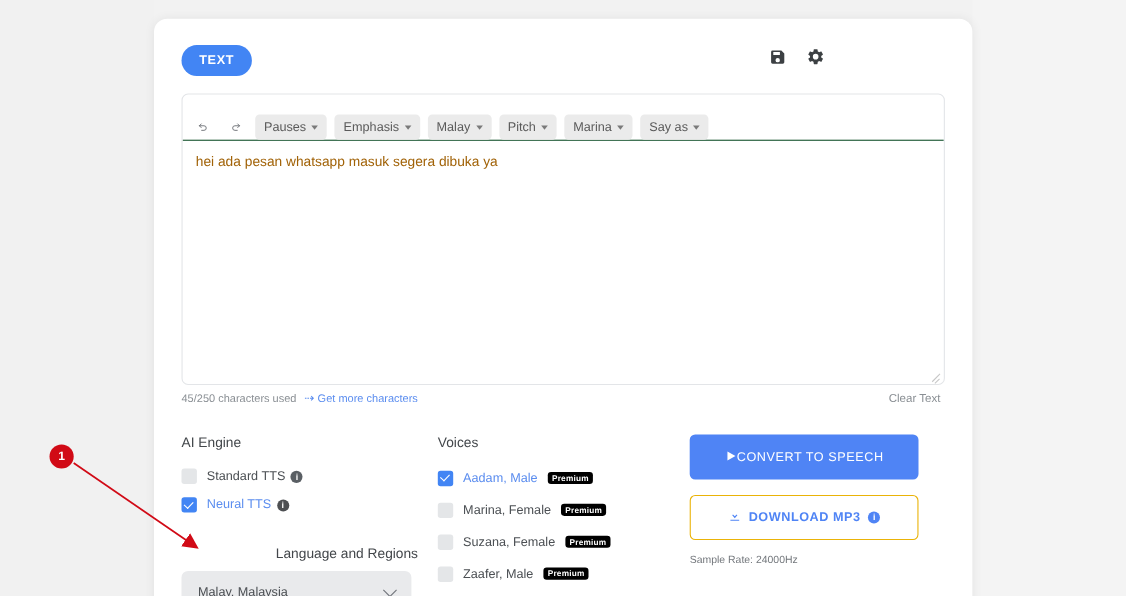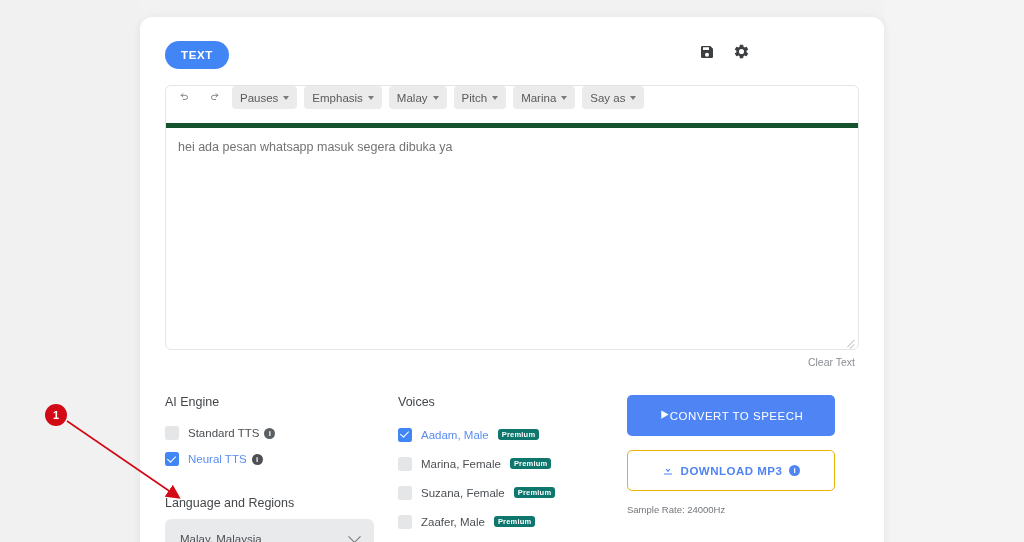--- a/index.html
+++ b/index.html
@@ -41,39 +41,39 @@
   .hdr-icons svg { display:block; cursor:pointer; }
 
   
   .editor-wrap {
     position:absolute; left:25px; top:68px;
     width:694px; height:265px;
     border:1px solid #e3e5e8; border-radius:6px;
     background:#fff; overflow:hidden;
   }
   .toolbar {
-    height:42px; border-bottom:5px solid #14532d;
-    display:flex; align-items:flex-start; padding:0 8px; gap:7px;
+    height:42px; border-bottom:1px solid #14532d;
+    display:flex; align-items:flex-end; padding:0 8px; gap:7px;
   }
   .ur-btn {
     width:22px; height:22px; display:flex; align-items:center; justify-content:center;
     cursor:pointer; background:transparent; border:none;
   }
   .tool-btn {
     background:#ebebeb; border:none; border-radius:4px;
     height:23px; padding:0 8px;
     font-size:11.5px; color:#5a5a5a;
     font-family:"Liberation Sans", sans-serif;
     display:flex; align-items:center; gap:5px; cursor:pointer;
   }
   .caret { width:0;height:0;border-left:3.5px solid transparent;border-right:3.5px solid transparent;border-top:4px solid #7a7a7a; }
   .ta-area {
     position:relative; width:100%; height:222px;
     padding:10px 12px;
-    font-size:12.5px; color:#737373; line-height:1.5;
+    font-size:12.5px; color:#a16207; line-height:1.5;
     font-family:"Liberation Sans", sans-serif;
     white-space:pre-wrap; outline:none; overflow:auto;
   }
   .resize-grip { position:absolute; right:2px; bottom:2px; width:12px; height:12px; cursor:nwse-resize; }
   .resize-grip::before, .resize-grip::after {
     content:""; position:absolute; background:#c7c7c7; height:1px; transform:rotate(-45deg); right:0;
   }
   .resize-grip::before { width:10px; bottom:3px; }
   .resize-grip::after  { width:6px;  bottom:0px; right:1px; }
 
@@ -84,21 +84,21 @@
   .meta-link { font-size:10px; color:#5b8def; cursor:pointer; display:flex; align-items:center; gap:3px; }
   .arrow-glyph { font-size:11px; line-height:1; }
   .clear-text { position:absolute; right:4px; top:-1px; font-size:10.5px; color:#8a8f94; cursor:pointer; }
 
   
   .col-a { position:absolute; left:25px; top:378px; width:215px; }
   .col-b { position:absolute; left:258px; top:378px; width:225px; }
   .col-c { position:absolute; left:487px; top:378px; width:232px; }
 
   .col-title { font-size:12.5px; color:#43474b; margin-bottom:11px; }
-  .col-title.sub { margin-top:24px; margin-bottom:9px; }
+  .col-title.sub { margin-top:24px; margin-bottom:9px;text-align:right; }
 
   .chk-row { display:flex; align-items:center; gap:9px; height:26px; cursor:pointer; }
   .chk {
     width:14px; height:14px; border-radius:2.5px; background:#e4e6e8;
     flex:0 0 auto; position:relative;
   }
   .chk.on { background:#4285f4; }
   .chk.on::after {
     content:""; position:absolute; left:4.4px; top:1.6px;
     width:3.6px; height:7.2px; border:solid #fff; border-width:0 1.8px 1.8px 0;
@@ -119,21 +119,21 @@
   .select-val { font-size:11.5px; color:#4b4f53; }
   .chev { width:9px; height:9px; border-right:1.6px solid #70747a; border-bottom:1.6px solid #70747a;
           transform:rotate(45deg) translate(-2px,-2px); }
 
   
   .voice-row { display:flex; align-items:center; gap:9px; height:29px; cursor:pointer; }
   .voice-name { font-size:11.5px; color:#4b4f53; }
   .voice-name.active { color:#5b8def; }
   .badge { font-size:7.5px; font-weight:bold; color:#fff; border-radius:3px; padding:2px 4px 2px 4px;
            line-height:1; letter-spacing:0.2px; }
-  .badge.premium { background:#0f766e; }
+  .badge.premium { background:#000000; }
 
   
   .btn-primary {
     width:208px; height:41px; background:#4f84f5; color:#fff;
     border:none; border-radius:5px; cursor:pointer;
     font-size:11.5px; font-weight:normal; letter-spacing:0.5px;
     font-family:"Liberation Sans", sans-serif;
     display:flex; align-items:center; justify-content:center; gap:0;
   }
   .btn-outline {
@@ -221,20 +221,27 @@
           <span>Say as</span>
           <span class="caret"></span>
         </button>
       </div>
 
       <div class="ta-area" contenteditable="true" style="">hei ada pesan whatsapp masuk segera dibuka ya</div>
       <span class="resize-grip"></span>
     </div>
 
     <div class="meta-row">
+      <div class="meta-left">
+        <span class="meta-count">45/250 characters used</span>
+        <span class="meta-link">
+          <span class="arrow-glyph">⇢</span>
+          <span>Get more characters</span>
+        </span>
+      </div>
       <span class="clear-text">Clear Text</span>
     </div>
 
     <div class="col-a">
       <div class="col-title">AI Engine</div>
 
       <div class="chk-row">
         <span class="chk"></span>
         <span class="chk-label">
           <span>Standard TTS</span>

